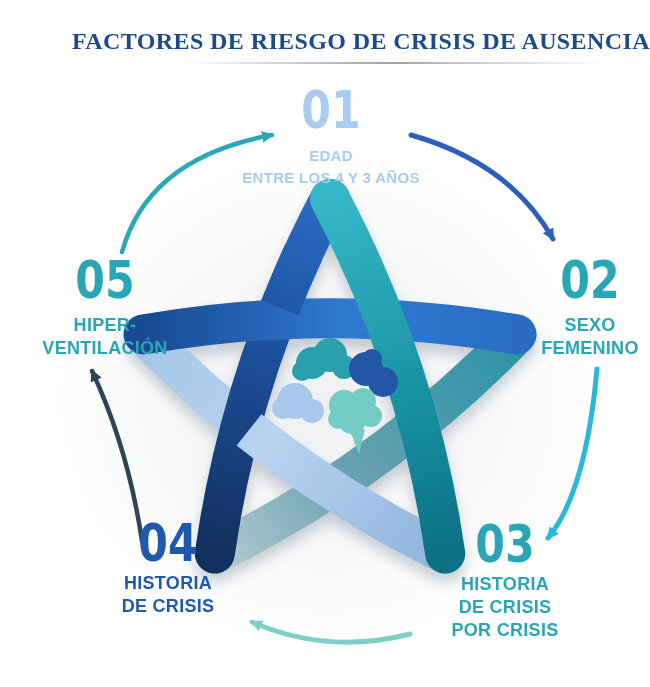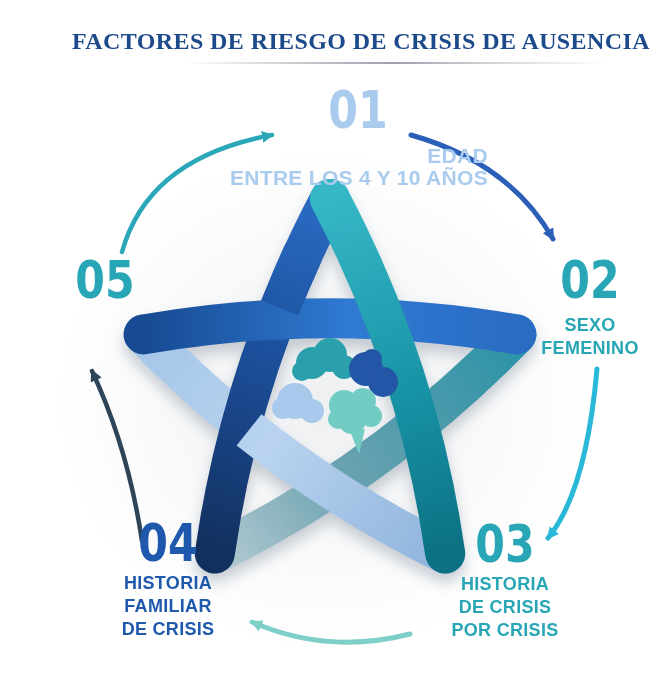--- a/index.html
+++ b/index.html
@@ -25,27 +25,27 @@
   .arrows{left:0;top:0;z-index:1;}
   .knot{left:100px;top:173px;z-index:2;}
   .knot-rings{filter:drop-shadow(0 9px 7px rgba(70,90,110,.28));}
   .item{position:absolute;z-index:4;text-align:center;}
   .num{
     display:block;font-family:"DejaVu Sans",sans-serif;font-weight:bold;
     font-size:52px;line-height:44px;transform:scaleX(.82);margin:0 0 12px 0;
   }
   .lbl{font-weight:bold;letter-spacing:.3px;}
   .lbl-line{font-size:18px;line-height:23px;}
-  .item-1 .lbl-line{font-size:21px;line-height:22px;text-align:right;}
+  .item-1 .lbl-line{font-size:15px;line-height:22px;}
   .item-1 .num{margin-bottom:13px;}
   .item-3 .num,.item-4 .num{margin-bottom:7px;}
   .c-lightblue{color:#a8cbee;}
   .c-teal{color:#29a6b5;}
   .c-blue{color:#1e59ad;}
-  .item-1{left:228px;top:88px;width:260px;}
+  .item-1{left:201px;top:88px;width:260px;}
   .item-2{left:515px;top:258px;width:150px;}
   .item-3{left:420px;top:522px;width:170px;}
   .item-4{left:83px;top:521px;width:170px;}
   .item-5{left:20px;top:258px;width:170px;}
 </style>
 </head>
 <body>
 
 <div class="canvas">
 
@@ -144,21 +144,21 @@
           <circle cx="238" cy="246" r="10"></circle>
         <path d="M250,258 L259,281 L265,256 Z"></path>
       </g>
     </g>
   </svg>
 
   <div class="item item-1">
     <div class="num c-lightblue">01</div>
     <div class="lbl c-lightblue">
       <div class="lbl-line">EDAD</div>
-      <div class="lbl-line">ENTRE LOS 4 Y 10 AÑOS</div>
+      <div class="lbl-line">ENTRE LOS 4 Y 3 AÑOS</div>
       <div class="lbl-line"></div>
     </div>
   </div>
 
   <div class="item item-2">
     <div class="num c-teal">02</div>
     <div class="lbl c-teal">
       <div class="lbl-line">SEXO</div>
       <div class="lbl-line">FEMENINO</div>
       <div class="lbl-line"></div>
@@ -171,25 +171,26 @@
       <div class="lbl-line">HISTORIA</div>
       <div class="lbl-line">DE CRISIS</div>
       <div class="lbl-line">POR CRISIS</div>
     </div>
   </div>
 
   <div class="item item-4">
     <div class="num c-blue">04</div>
     <div class="lbl c-blue">
       <div class="lbl-line">HISTORIA</div>
-      <div class="lbl-line">FAMILIAR</div>
       <div class="lbl-line">DE CRISIS</div>
     </div>
   </div>
 
   <div class="item item-5">
     <div class="num c-teal">05</div>
     <div class="lbl c-teal">
+      <div class="lbl-line">HIPER-</div>
+      <div class="lbl-line">VENTILACIÓN</div>
       <div class="lbl-line"></div>
     </div>
   </div>
 
 </div>
 
 </body></html>

